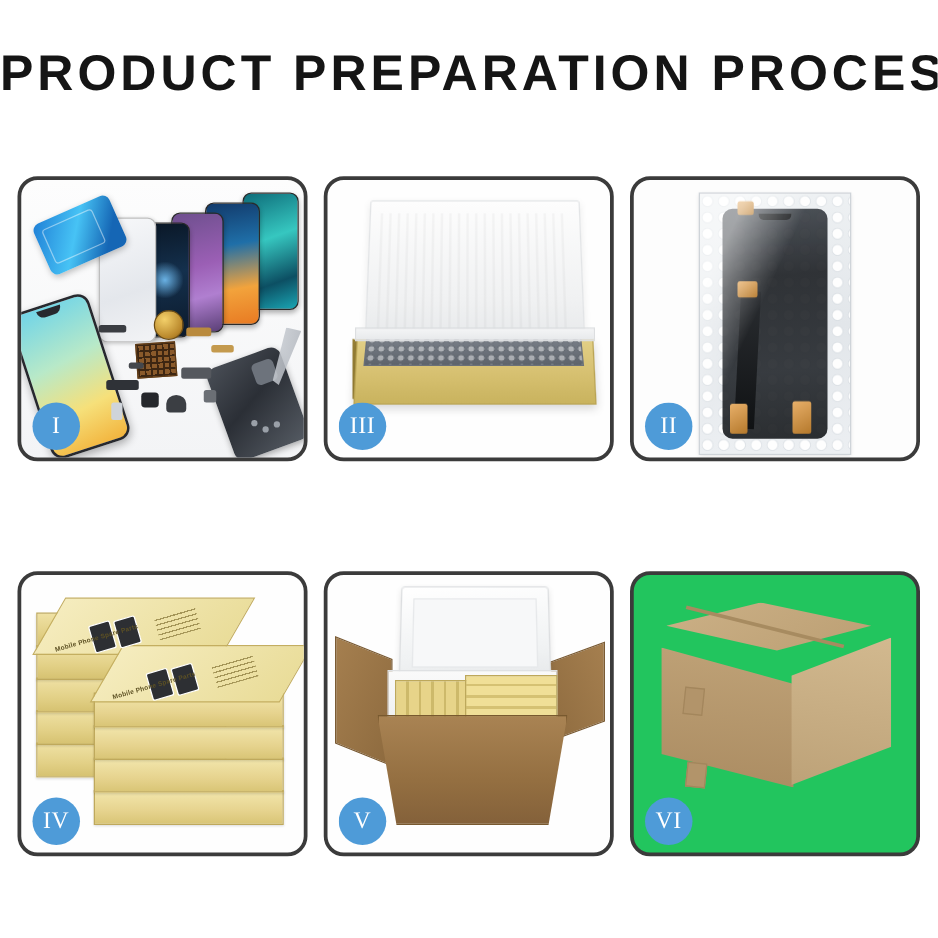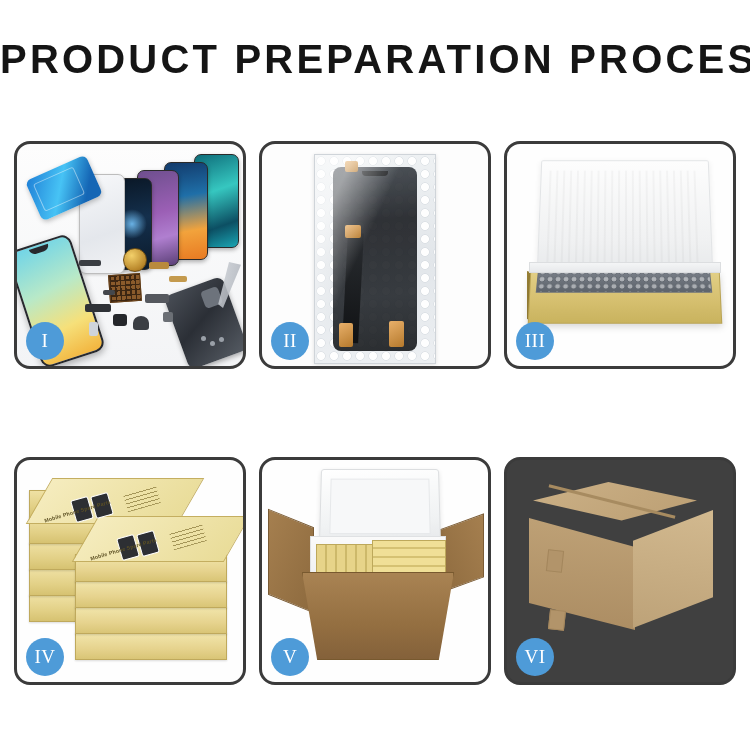--- a/index.html
+++ b/index.html
@@ -294,21 +294,21 @@
       repeating-linear-gradient(90deg,#e7d489 0 8px,#cdb96a 8px 10px);
     border:1px solid #bda85b;
   }
   .ybox-row2{
     position:absolute;left:110px;top:80px;width:72px;height:42px;
     background:repeating-linear-gradient(0deg,#f0df97 0 7px,#d5c173 7px 9px);
     border:1px solid #bda85b;
   }
 
   
-  .p6{background:#404040;}
+  .p6{background:#22c55e;}
   .ct-top{
     position:absolute;left:26px;top:22px;width:164px;height:62px;
     background:linear-gradient(150deg,#cbb086,#b99c70);
     clip-path:polygon(46% 0,100% 30%,54% 62%,0 30%);
   }
   .ct-top-seam{
     position:absolute;left:40px;top:40px;width:130px;height:3px;
     background:#a78b60;transform:rotate(14deg);
   }
   .ct-front{
@@ -362,45 +362,45 @@
       <div class="screws">
           <i></i>
           <i></i>
           <i></i>
         </div>
       <div class="tweezer"></div>
     </div>
     <div class="badge">I</div>
   </div>
 
+  <div class="panel p3">
+    <div class="scene">
+      <div class="foam-lid"></div>
+      <div class="tray-side-l"></div>
+      <div class="tray-side-r"></div>
+      <div class="box-tray"></div>
+      <div class="box-inner"></div>
+      <div class="tray-lip"></div>
+    </div>
+    <div class="badge">III</div>
+  </div>
+
   <div class="panel p2">
     <div class="scene">
       <div class="bubble-bag">
         <div class="lcd"></div>
         <div class="flex-strip"></div>
         <div class="copper cu1"></div>
         <div class="copper cu2"></div>
         <div class="copper cu3"></div>
         <div class="copper cu4"></div>
         <div class="bag-sheen"></div>
       </div>
     </div>
     <div class="badge">II</div>
-  </div>
-
-  <div class="panel p3">
-    <div class="scene">
-      <div class="foam-lid"></div>
-      <div class="tray-side-l"></div>
-      <div class="tray-side-r"></div>
-      <div class="box-tray"></div>
-      <div class="box-inner"></div>
-      <div class="tray-lip"></div>
-    </div>
-    <div class="badge">III</div>
   </div>
 
   <div class="panel p4">
     <div class="scene">
       <div class="stack">
         <div class="sbox sb-a"></div>
         <div class="sbox sb-b"></div>
         <div class="sbox sb-c"></div>
         <div class="sbox sb-d"></div>
         <div class="sbox sb-e"></div>

